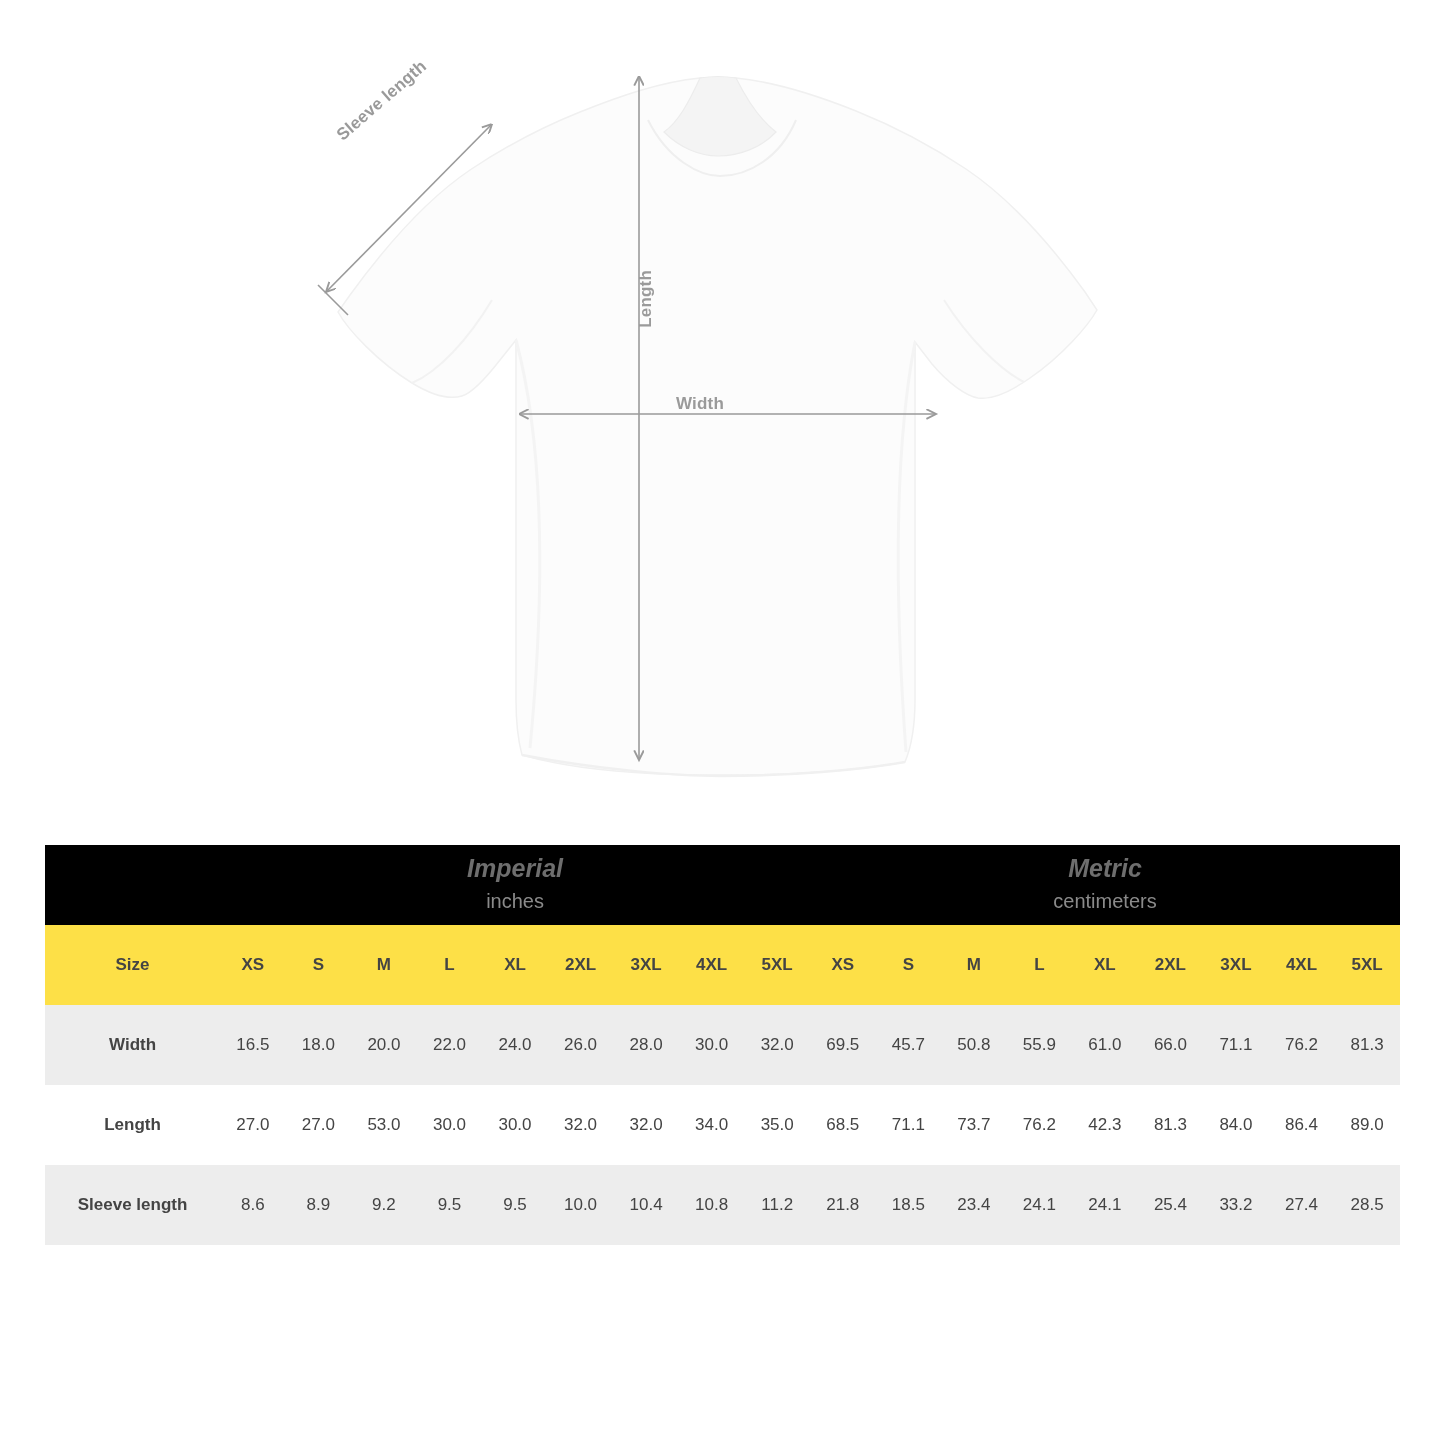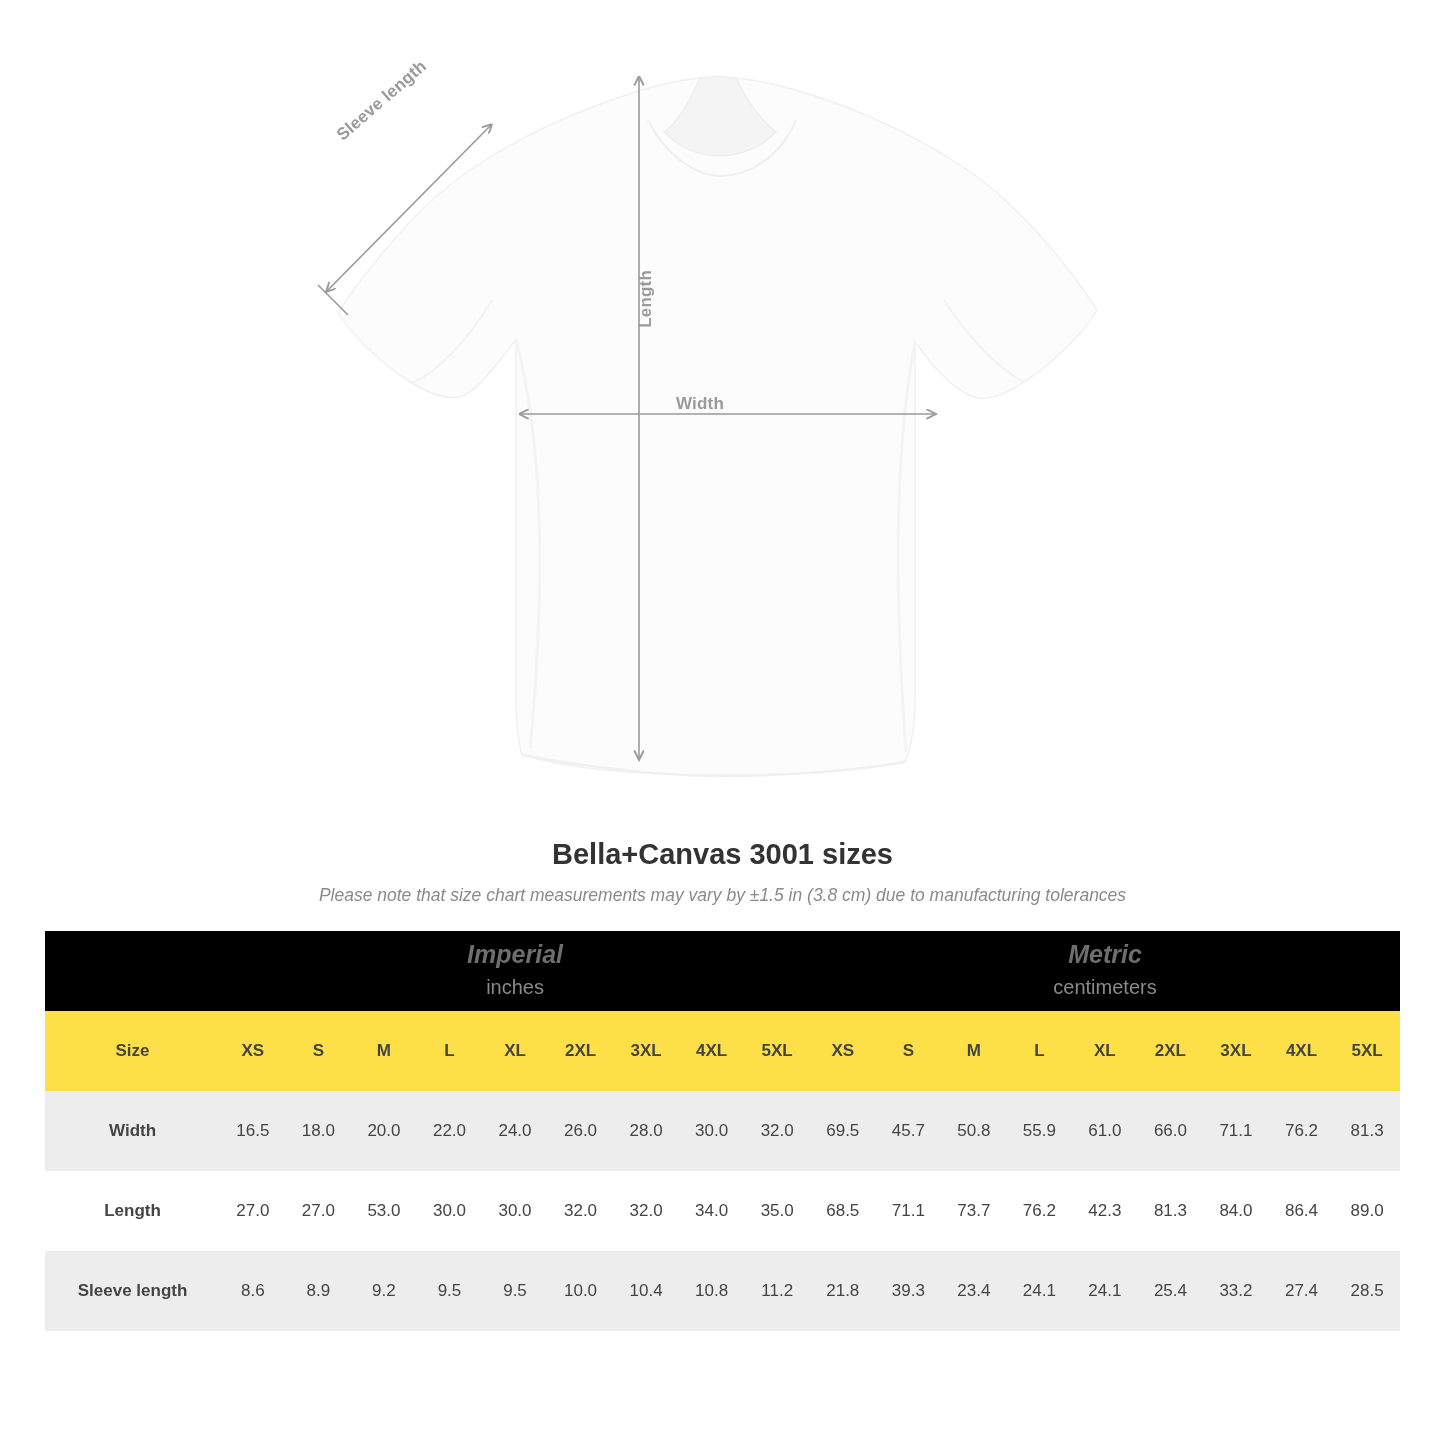--- a/index.html
+++ b/index.html
@@ -182,24 +182,20 @@
 
       <line x1="492" y1="124" x2="326" y2="292" stroke="#9a9a9a" stroke-width="1.6" marker-start="url(#arrowStart)" marker-end="url(#arrowEnd)"></line>
       <line x1="318" y1="285" x2="348" y2="315" stroke="#9a9a9a" stroke-width="1.6"></line>
     </svg>
 
     <div class="dim-label length">Length</div>
     <div class="dim-label width">Width</div>
     <div class="dim-label sleeve">Sleeve length</div>
   </div>
 
-  <div class="chart-head">
-    <h1 class="chart-title">Bella+Canvas 3001 sizes</h1>
-    <p class="chart-note">Please note that size chart measurements may vary by ±1.5 in (3.8 cm) due to manufacturing tolerances</p>
-  </div>
 
   <div class="table-wrap">
     <table class="size-table">
       <colgroup>
         <col class="c-label">
         <col class="c-cell">
           <col class="c-cell">
           <col class="c-cell">
           <col class="c-cell">
           <col class="c-cell">
@@ -297,21 +293,21 @@
             <td>8.6</td>
             <td>8.9</td>
             <td>9.2</td>
             <td>9.5</td>
             <td>9.5</td>
             <td>10.0</td>
             <td>10.4</td>
             <td>10.8</td>
             <td>11.2</td>
             <td>21.8</td>
-            <td>39.3</td>
+            <td>18.5</td>
             <td>23.4</td>
             <td>24.1</td>
             <td>24.1</td>
             <td>25.4</td>
             <td>33.2</td>
             <td>27.4</td>
             <td>28.5</td>
           </tr>
         </tbody>
     </table>

